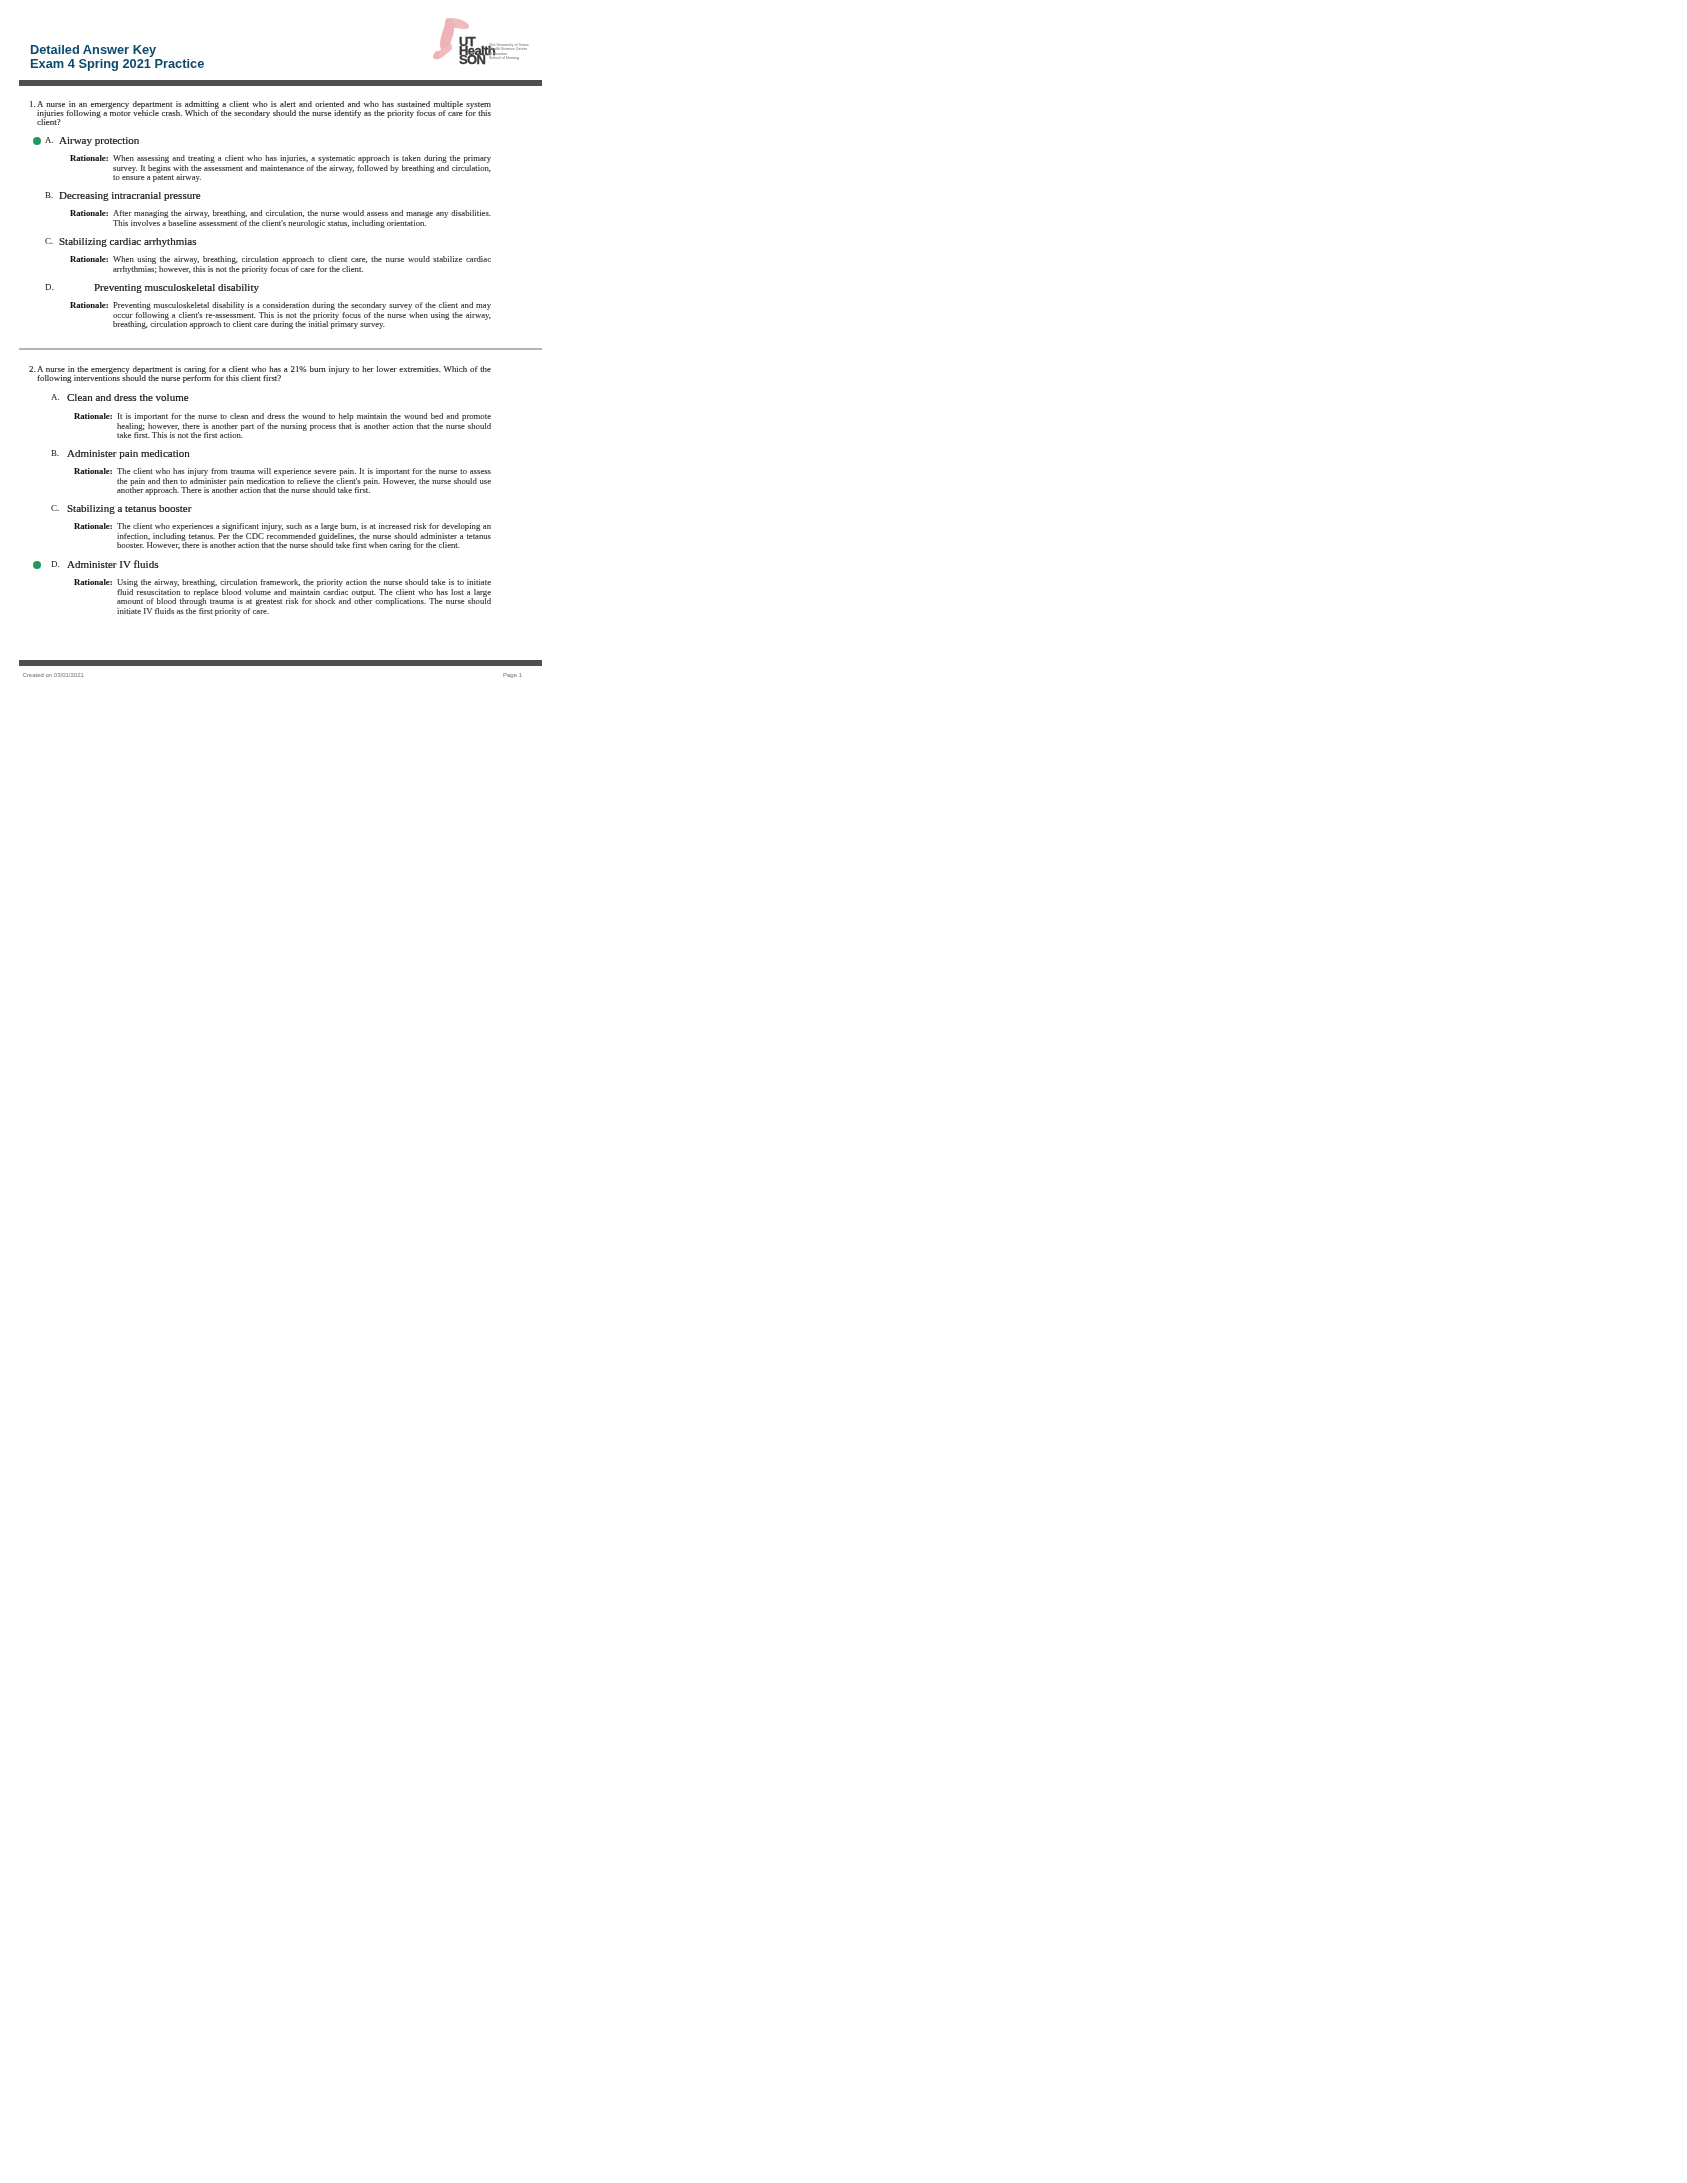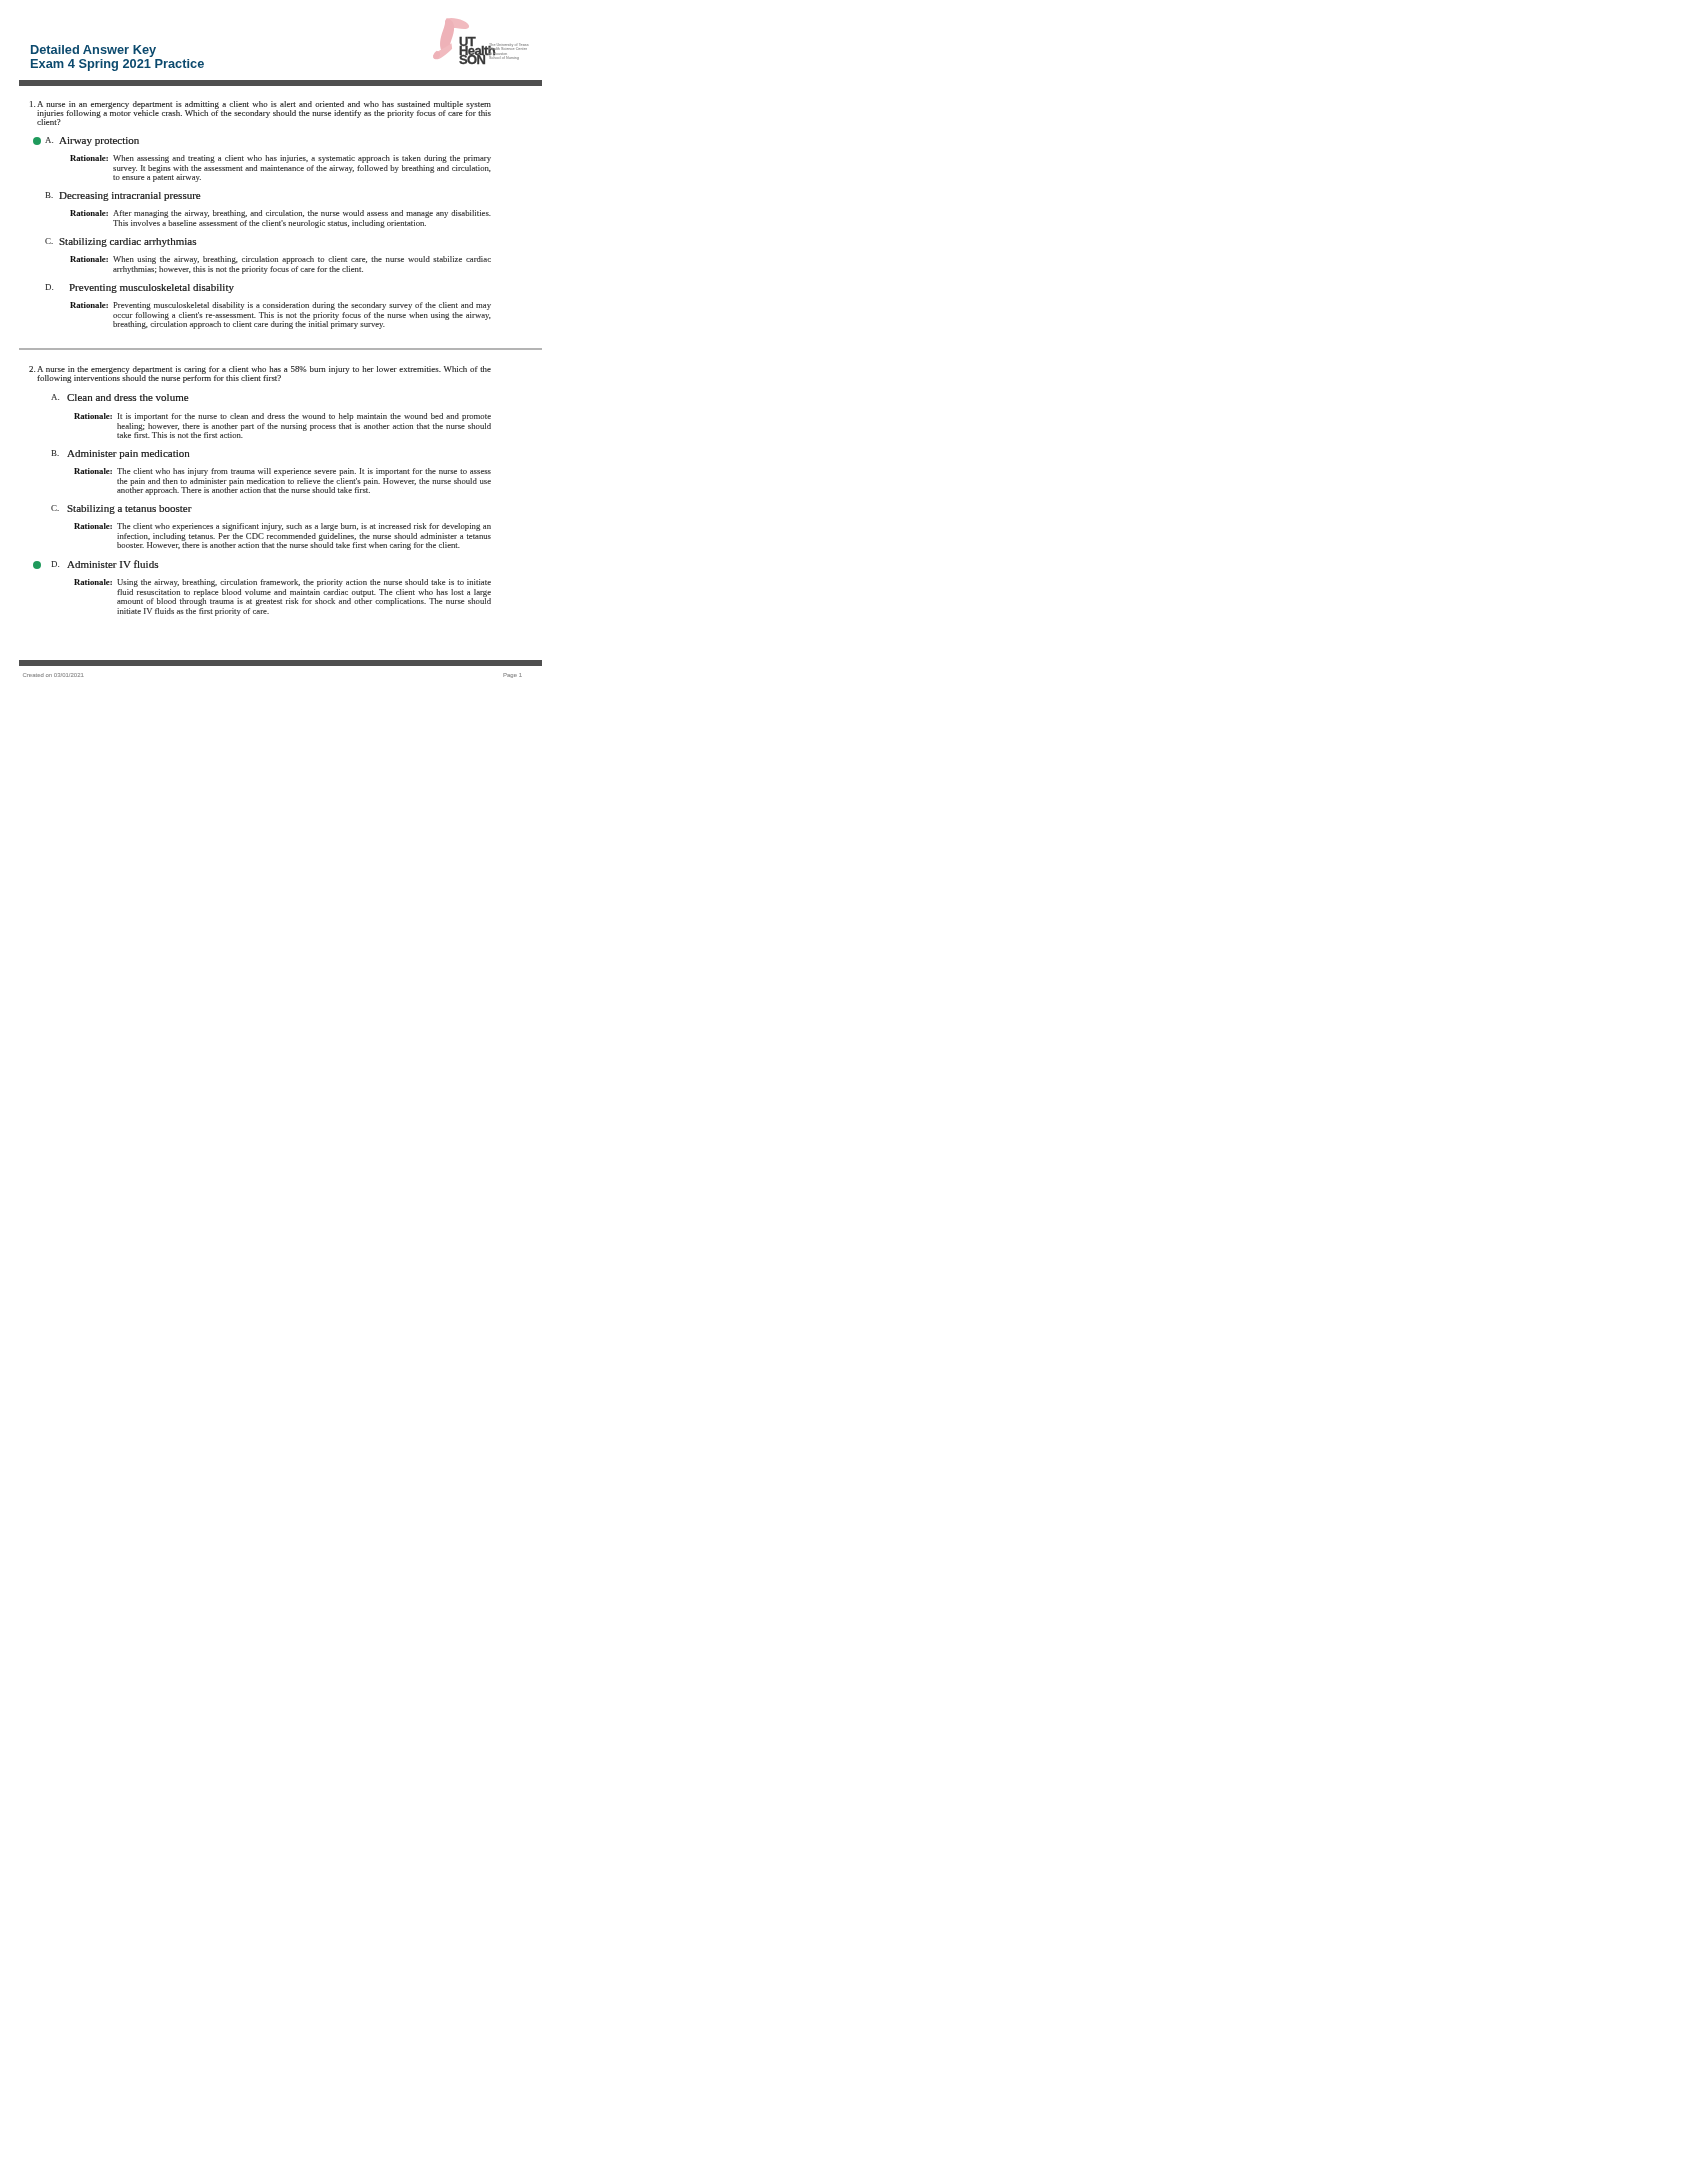--- a/index.html
+++ b/index.html
@@ -75,26 +75,26 @@
         <div class="opt-letter" style="left: 45px; top: 136px;">A.</div>
         <div class="opt-text" style="left: 59px; top: 136px;">Airway protection</div>
         <div class="rat" style="left: 70px; top: 154px; width: 378px;"><b class="lbl">Rationale:</b>When assessing and treating a client who has injuries, a systematic approach is taken during the primary survey. It begins with the assessment and maintenance of the airway, followed by breathing and circulation, to ensure a patent airway.</div>
         <div class="opt-letter" style="left: 45px; top: 191px;">B.</div>
         <div class="opt-text" style="left: 59px; top: 191px;">Decreasing intracranial pressure</div>
         <div class="rat" style="left: 70px; top: 209px; width: 378px;"><b class="lbl">Rationale:</b>After managing the airway, breathing, and circulation, the nurse would assess and manage any disabilities. This involves a baseline assessment of the client's neurologic status, including orientation.</div>
         <div class="opt-letter" style="left: 45px; top: 237px;">C.</div>
         <div class="opt-text" style="left: 59px; top: 237px;">Stabilizing cardiac arrhythmias</div>
         <div class="rat" style="left: 70px; top: 255px; width: 378px;"><b class="lbl">Rationale:</b>When using the airway, breathing, circulation approach to client care, the nurse would stabilize cardiac arrhythmias; however, this is not the priority focus of care for the client.</div>
         <div class="opt-letter" style="left: 45px; top: 283px;">D.</div>
-        <div class="opt-text" style="left: 45px; top: 283px; padding-left: 24px;">Preventing musculoskeletal disability</div>
+        <div class="opt-text" style="left: 70px; top: 283px; padding-left: 24px;">Preventing musculoskeletal disability</div>
         <div class="rat" style="left: 70px; top: 301px; width: 378px;"><b class="lbl">Rationale:</b>Preventing musculoskeletal disability is a consideration during the secondary survey of the client and may occur following a client's re-assessment. This is not the priority focus of the nurse when using the airway, breathing, circulation approach to client care during the initial primary survey.</div>
       </div>
       <div>
         <div class="qnum" style="left: 29px; top: 365px;">2.</div>
-        <div class="qtext" style="left: 37px; top: 365px; width: 454px;">A nurse in the emergency department is caring for a client who has a 58% burn injury to her lower extremities. Which of the following interventions should the nurse perform for this client first?</div>
+        <div class="qtext" style="left: 37px; top: 365px; width: 454px;">A nurse in the emergency department is caring for a client who has a 21% burn injury to her lower extremities. Which of the following interventions should the nurse perform for this client first?</div>
         <div class="opt-letter" style="left: 51px; top: 393px;">A.</div>
         <div class="opt-text" style="left: 67px; top: 393px;">Clean and dress the volume</div>
         <div class="rat" style="left: 74px; top: 412px; width: 374px;"><b class="lbl">Rationale:</b>It is important for the nurse to clean and dress the wound to help maintain the wound bed and promote healing; however, there is another part of the nursing process that is another action that the nurse should take first. This is not the first action.</div>
         <div class="opt-letter" style="left: 51px; top: 449px;">B.</div>
         <div class="opt-text" style="left: 67px; top: 449px;">Administer pain medication</div>
         <div class="rat" style="left: 74px; top: 467px; width: 374px;"><b class="lbl">Rationale:</b>The client who has injury from trauma will experience severe pain. It is important for the nurse to assess the pain and then to administer pain medication to relieve the client's pain. However, the nurse should use another approach. There is another action that the nurse should take first.</div>
         <div class="opt-letter" style="left: 51px; top: 504px;">C.</div>
         <div class="opt-text" style="left: 67px; top: 504px;">Stabilizing a tetanus booster</div>
         <div class="rat" style="left: 74px; top: 522px; width: 374px;"><b class="lbl">Rationale:</b>The client who experiences a significant injury, such as a large burn, is at increased risk for developing an infection, including tetanus. Per the CDC recommended guidelines, the nurse should administer a tetanus booster. However, there is another action that the nurse should take first when caring for the client.</div>
         <div class="dot" style="left: 33px; top: 561px;"></div>

